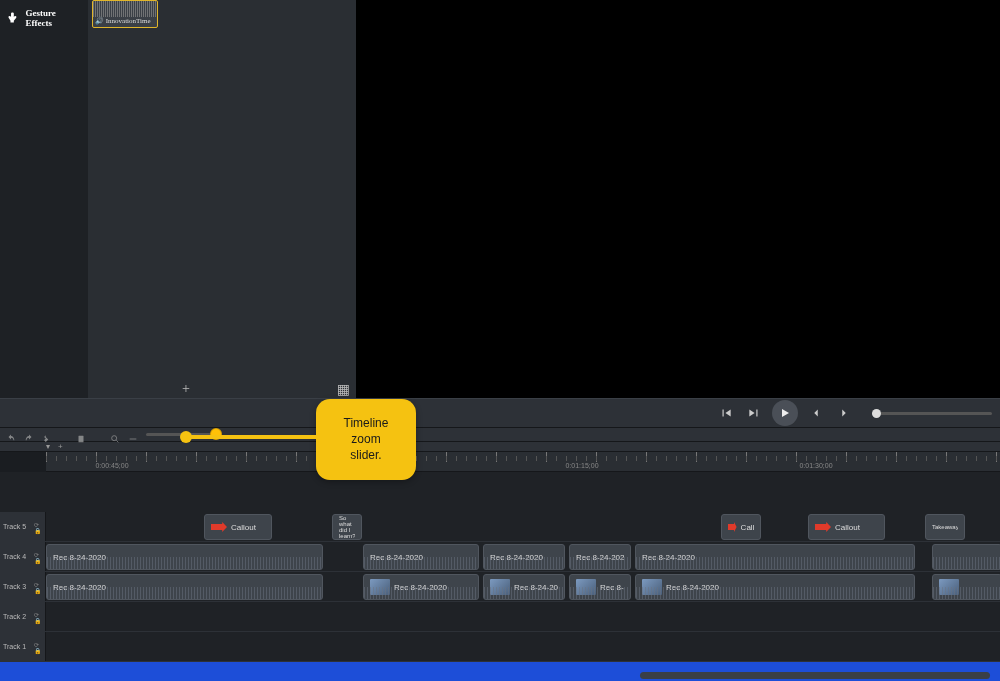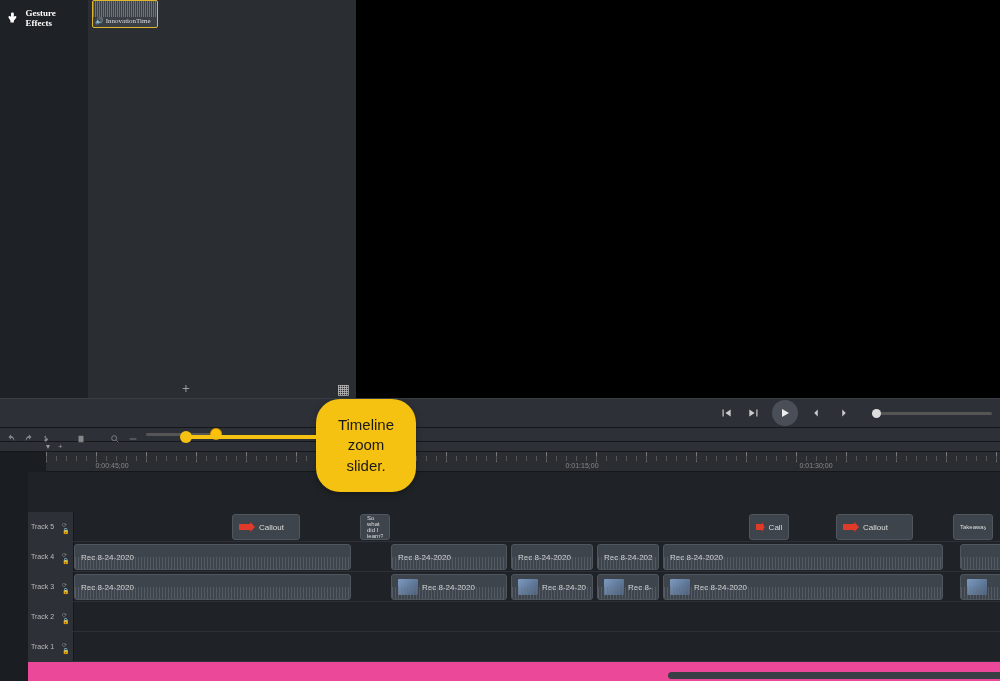--- a/index.html
+++ b/index.html
@@ -194,23 +194,22 @@
   .ruler-label {
     position: absolute;
     top: 10px;
     font-size: 7px;
     color: #888;
     transform: translateX(-50%);
   }
   .tracks-area {
     height: 209px;
     position: relative;
-    background: #ec4899;
+    background: #1d4ed8;
     overflow: hidden;
-    margin-left: 28px;
   }
   .track-row {
     display: flex;
     height: 30px;
     border-bottom: 1px solid #2d3137;
   }
   .track-gap {
     height: 40px;
     background: #1f2226;
   }
@@ -283,23 +282,23 @@
     left: 316px;
     top: 399px;
     display: flex;
     align-items: center;
     pointer-events: none;
     z-index: 50;
   }
   .annot-bubble {
     background: #f5c211;
     color: #1a1a1a;
-    border-radius: 24px;
+    border-radius: 14px;
     padding: 16px 18px;
-    font-size: 15px;
+    font-size: 12px;
     font-weight: 500;
     text-align: center;
     line-height: 1.35;
     width: 100px;
     box-shadow: 0 2px 6px rgba(0,0,0,0.3);
   }
   .annot-line {
     position: absolute;
     left: -130px;
     top: 36px;

